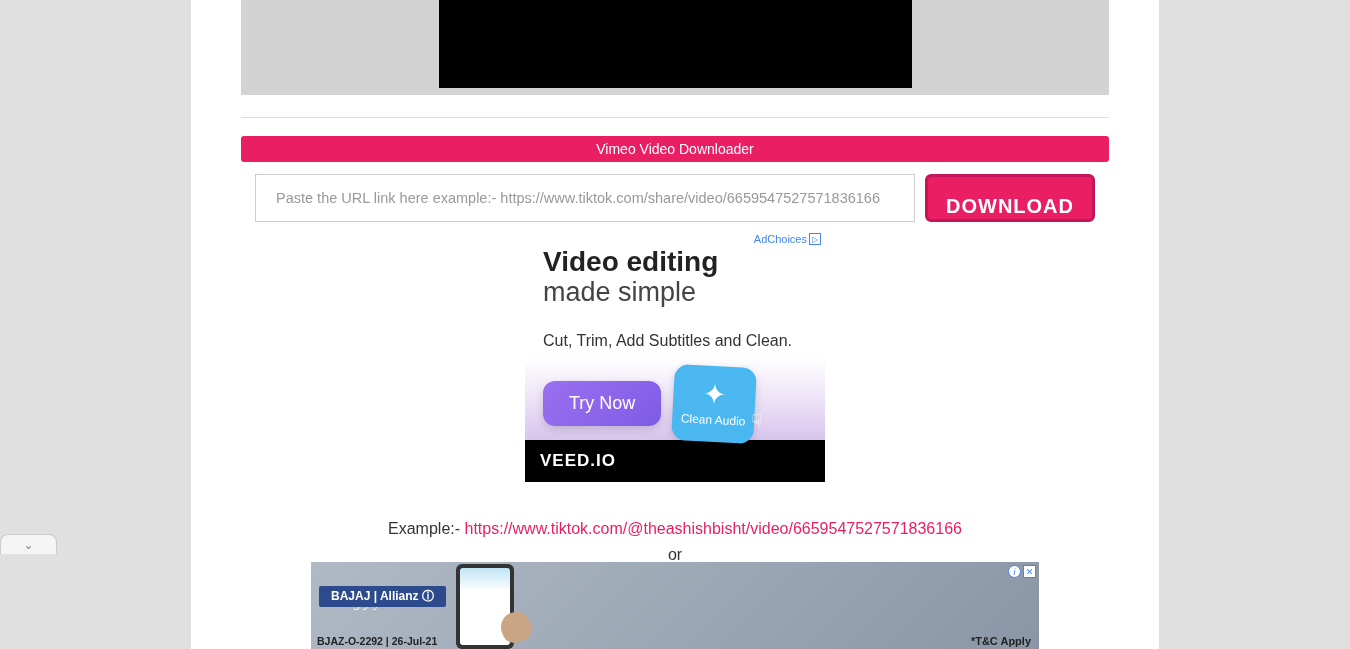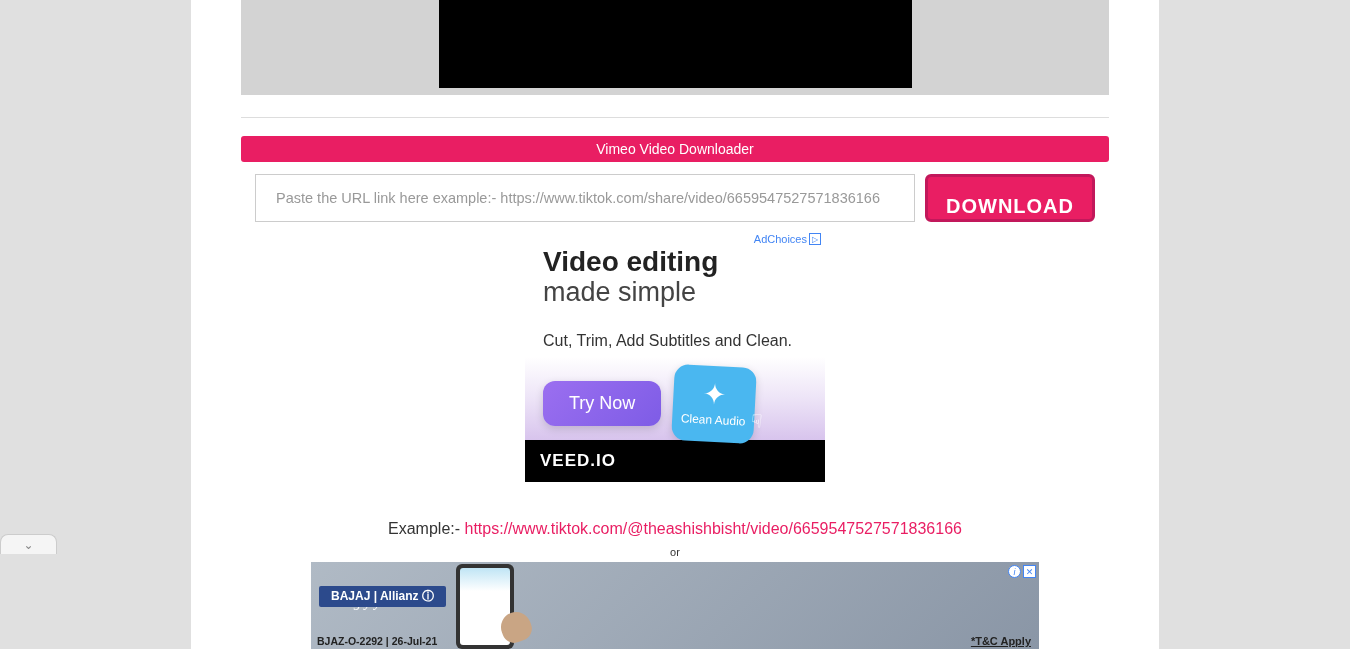--- a/index.html
+++ b/index.html
@@ -198,21 +198,21 @@
       font-size: 16px;
       color: #333;
     }
     .example-link {
       color: #e91e63;
       text-decoration: none;
     }
     .or-text {
       text-align: center;
       margin-top: 8px;
-      font-size: 11px;
+      font-size: 16px;
       color: #333;
     }
     .chevron-tab {
       position: absolute;
       left: 0;
       bottom: 95px;
       width: 57px;
       height: 20px;
       background: #f5f5f5;
       border: 1px solid #ccc;
@@ -322,21 +322,20 @@
       font-weight: bold;
       color: #222;
     }
     .tc-apply {
       position: absolute;
       bottom: 2px;
       right: 8px;
       font-size: 11px;
       font-weight: bold;
       color: #222;
-      text-decoration: underline;
     }
   </style>
 </head>
 <body>
 
 <div class="page-container">
   <div class="video-area">
     <div class="video-player"></div>
   </div>
 

